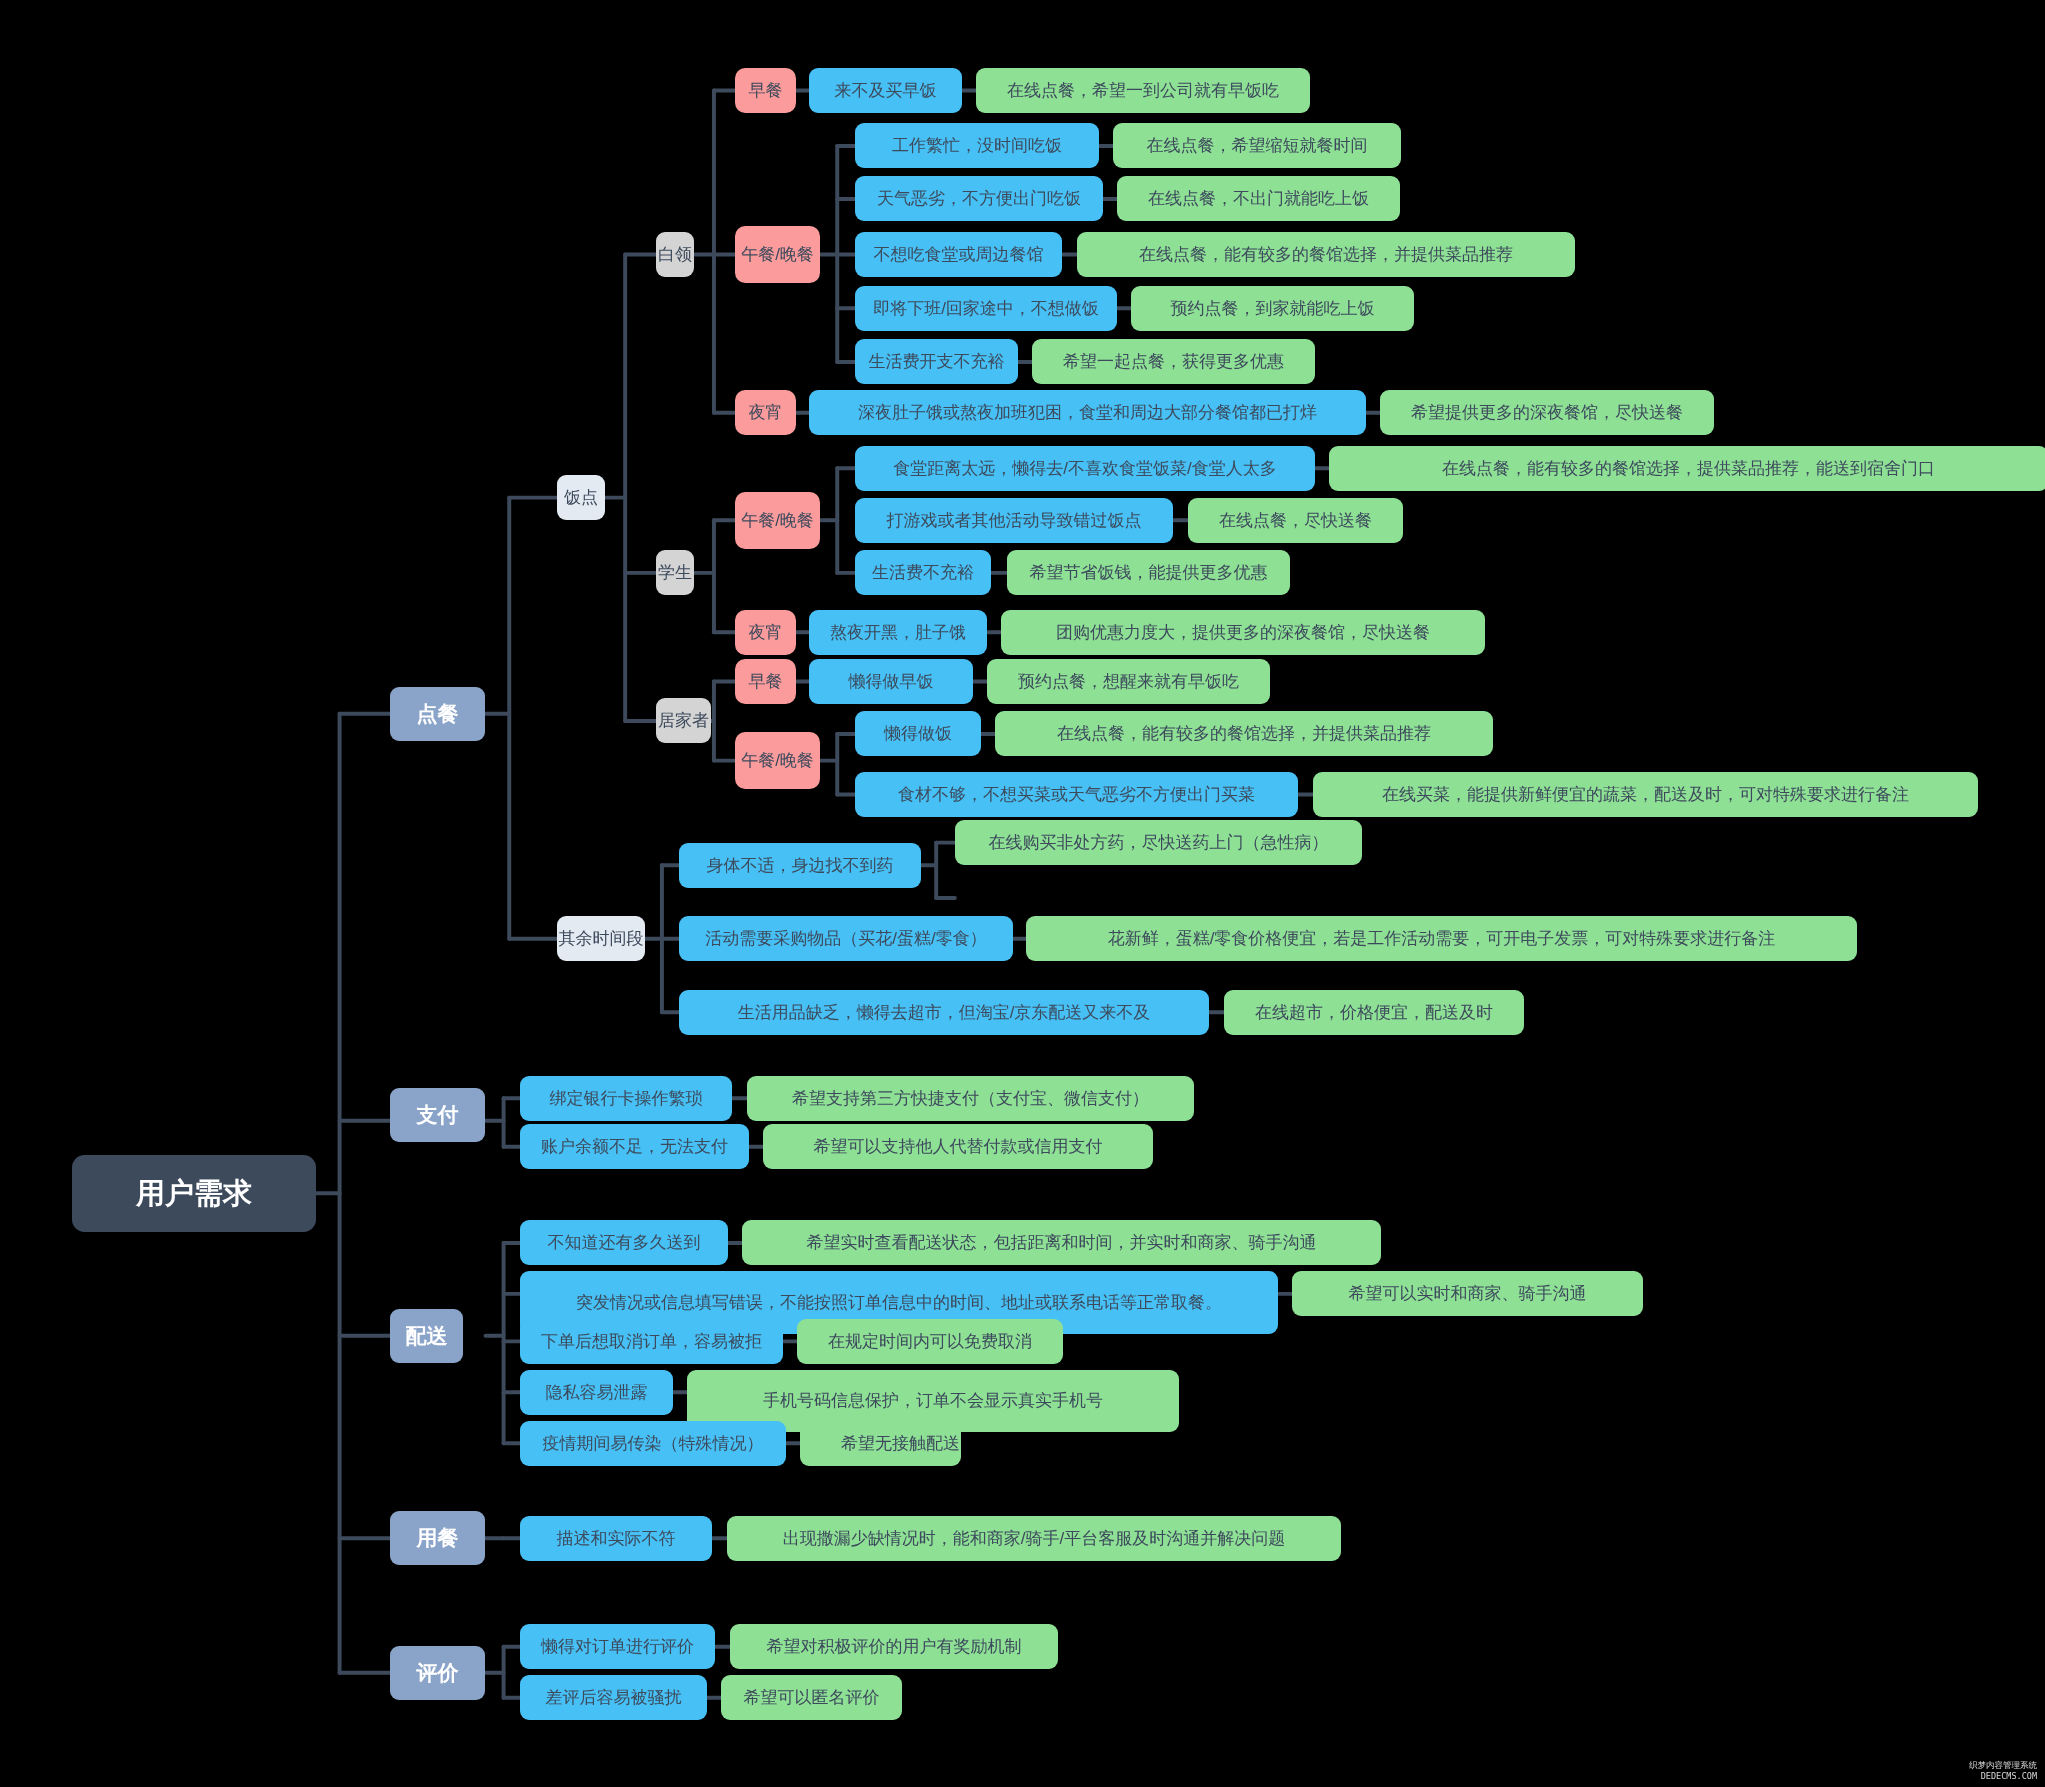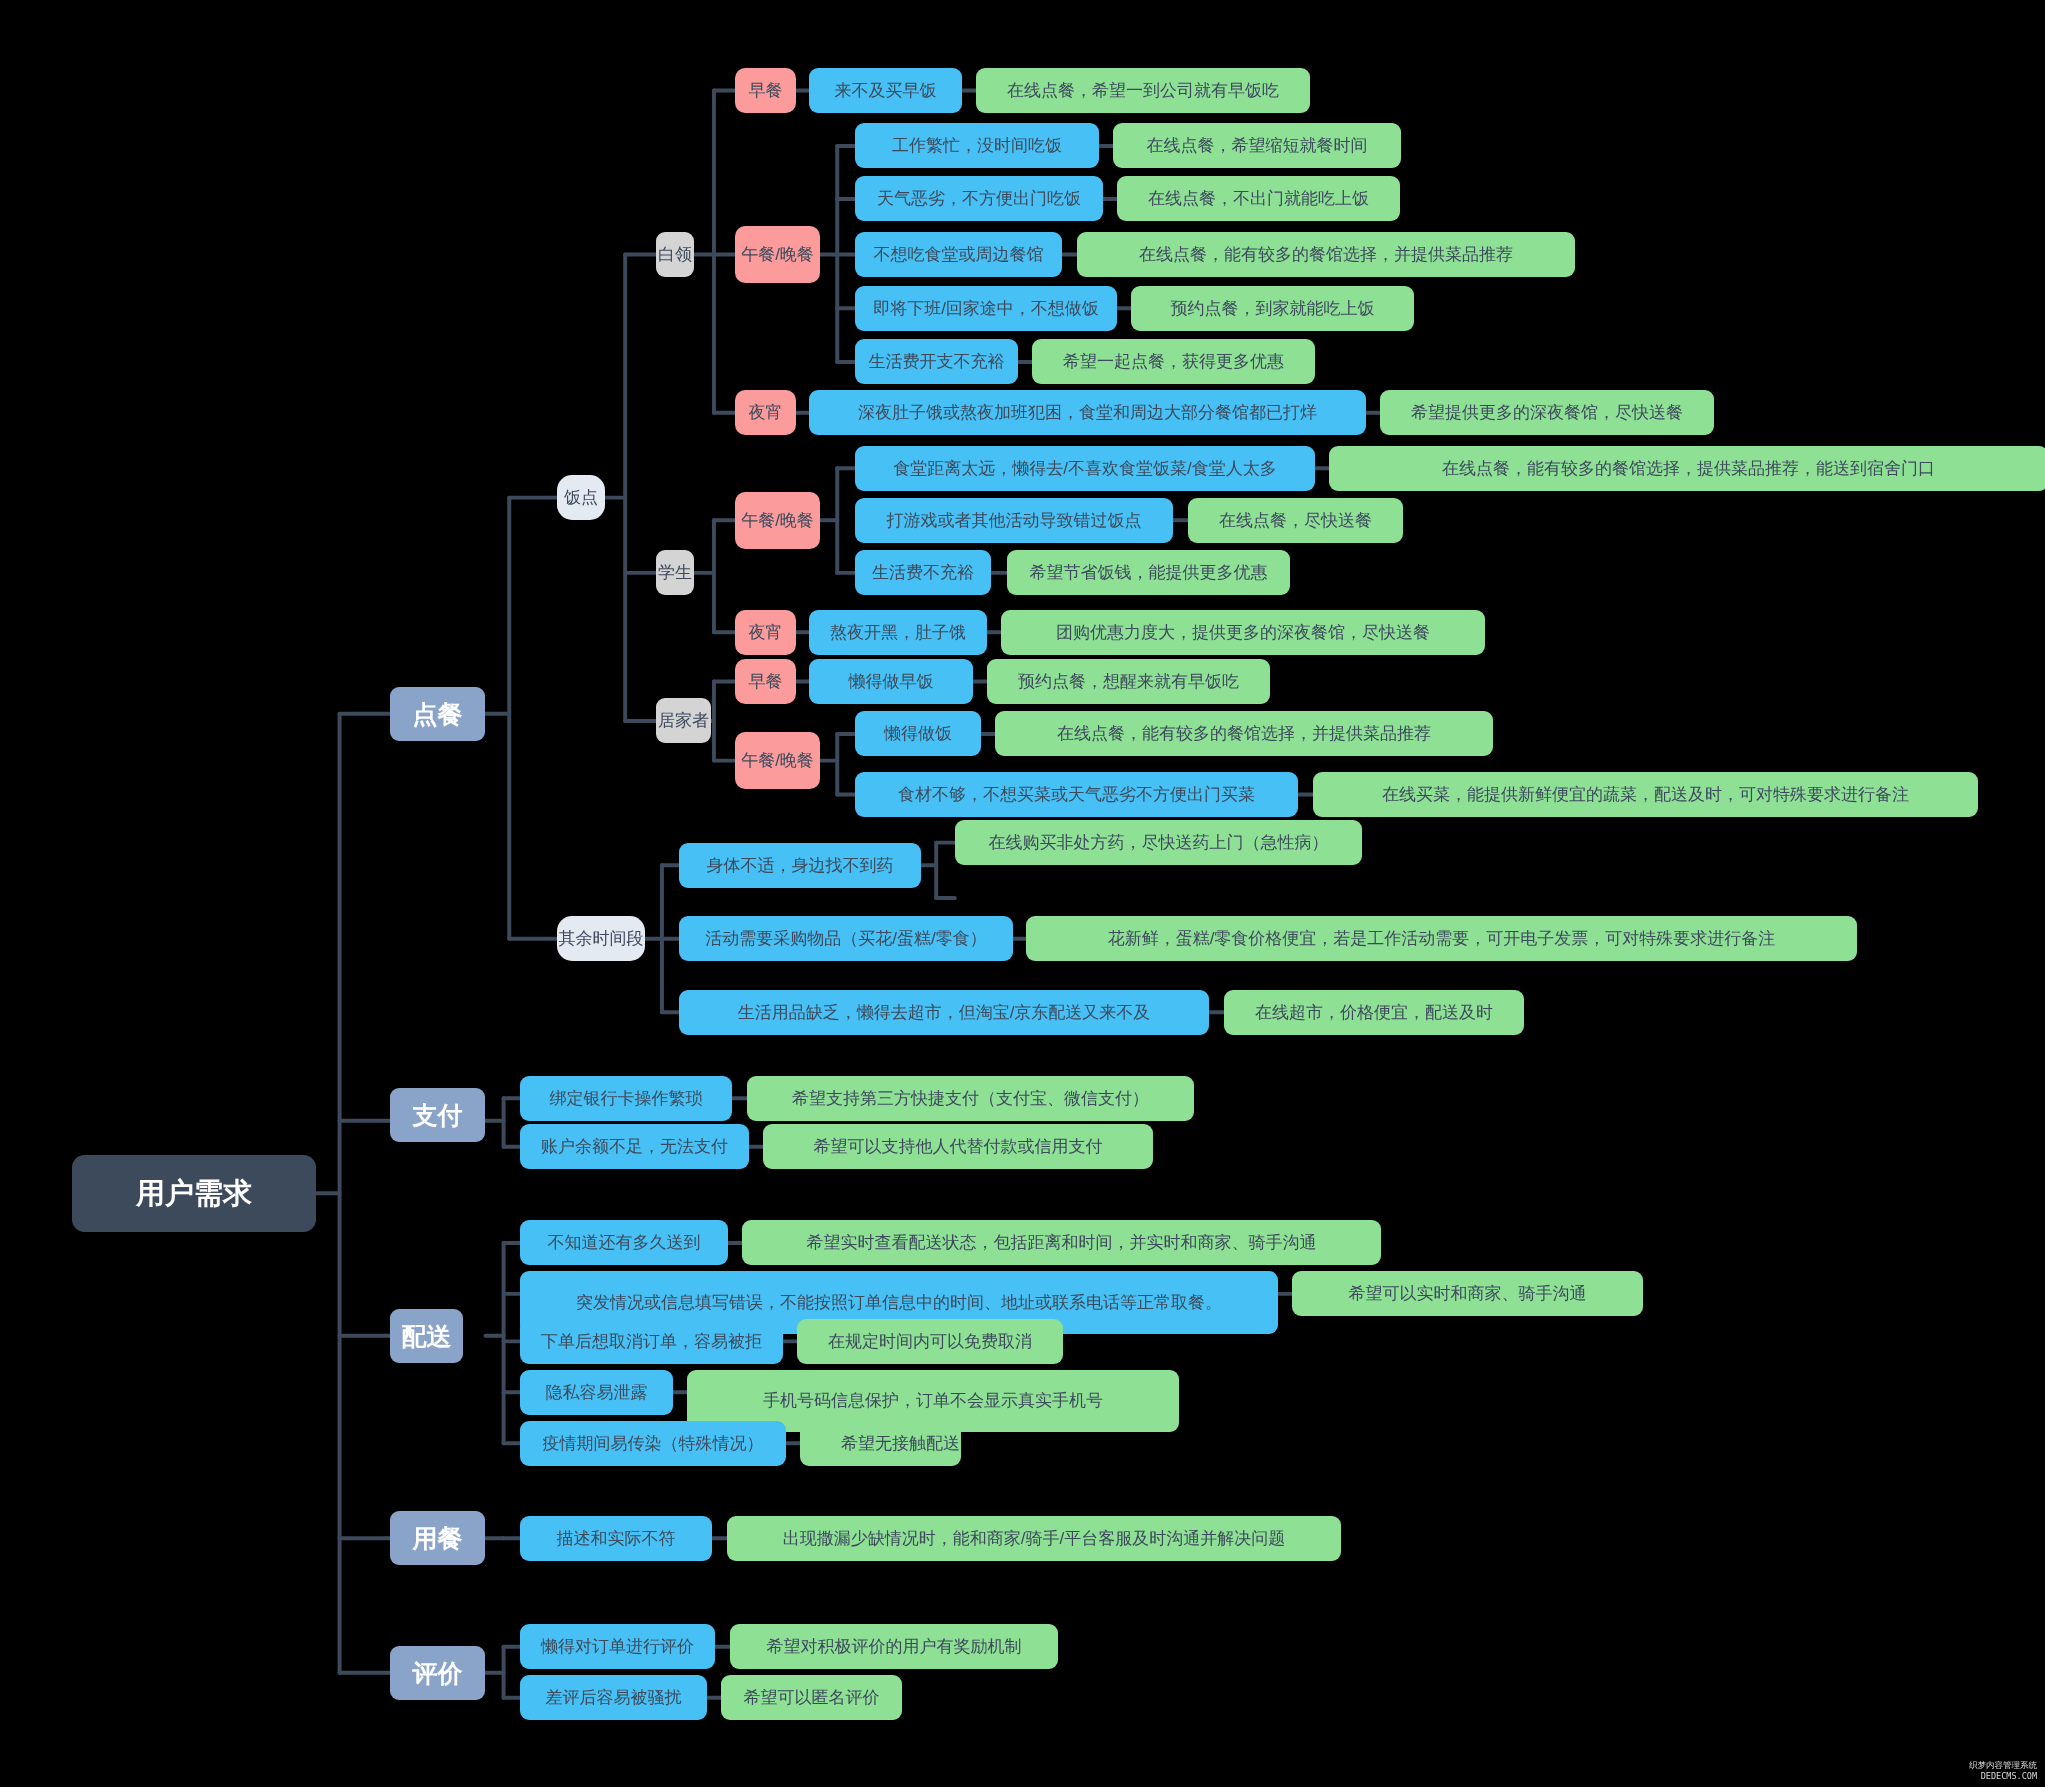--- a/index.html
+++ b/index.html
@@ -2,22 +2,22 @@
 <html style="font-size:9px"><head>
 <meta charset="utf-8">
 <style>
   html,body{margin:0;padding:0;background:#000;}
   #stage{position:relative;width:2046px;height:1787px;background:#000;
          font-family:"Liberation Sans","DejaVu Sans",sans-serif;overflow:hidden;}
   svg.links{position:absolute;left:0;top:0;width:2046px;height:1787px;pointer-events:none;}
   .node{position:absolute;display:flex;align-items:center;justify-content:center;
         box-sizing:border-box;border-radius:10.2px;white-space:nowrap;line-height:1.15;}
   .root{background:#3d4a5c;color:#fff;font-weight:bold;font-size:29px;border-radius:12.4px;}
-  .lvl1{background:#8aa3c8;color:#fff;font-weight:bold;font-size:25px;border-radius:9px;}
-  .lvl2a{background:#e4eaf2;color:#3d4a5c;font-size:17px;border-radius:15px;}
+  .lvl1{background:#8aa3c8;color:#fff;font-weight:bold;font-size:21px;border-radius:9px;}
+  .lvl2a{background:#e4eaf2;color:#3d4a5c;font-size:17px;border-radius:9px;}
   .lvl2b{background:#d4d4d4;color:#3d4a5c;font-size:17px;border-radius:9px;}
   .meal{background:#fb9b9b;color:#3d4a5c;font-size:17px;border-radius:10.2px;}
   .pain{background:#46c0f5;color:#3d4a5c;font-size:17px;border-radius:9px;}
   .sol{background:#8ee095;color:#3d4a5c;font-size:17px;border-radius:9px;}
   .wm{position:absolute;right:9px;bottom:5.7px;color:#e8e8e8;font-size:8.5px;
       font-family:"DejaVu Sans Mono",monospace;text-align:right;line-height:1.25;opacity:.92;}
 </style>
 </head>
 <body>
 

